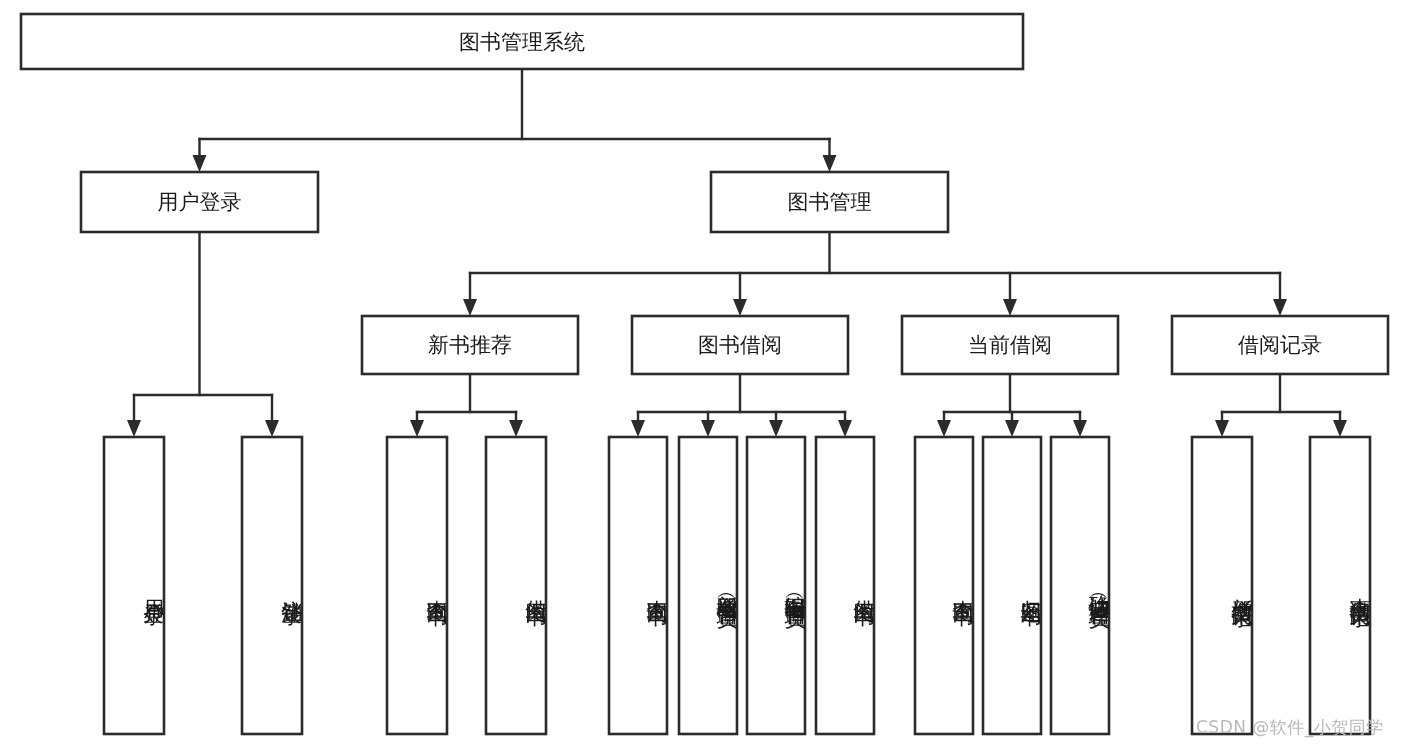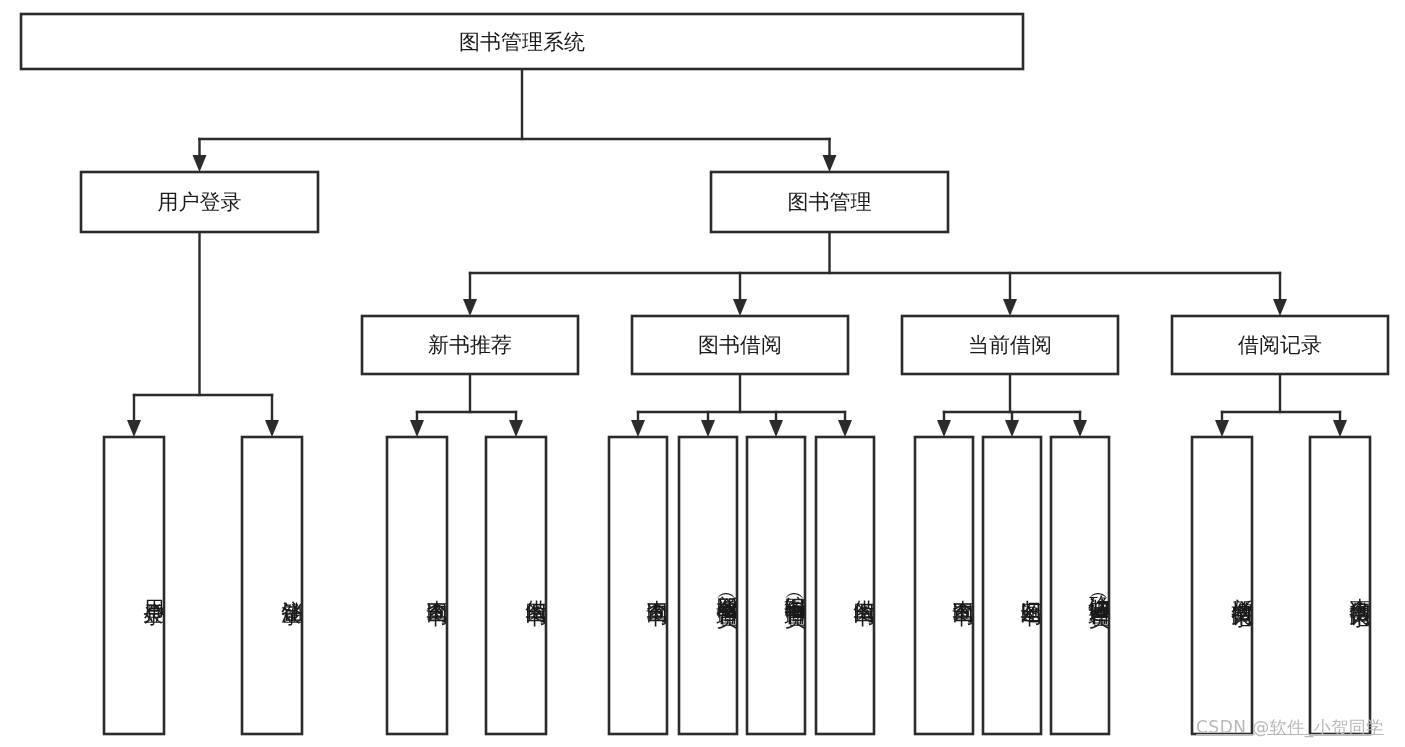--- a/index.html
+++ b/index.html
@@ -65,21 +65,20 @@
   }
   .watermark {
     position: absolute;
     left: 1196px;
     top: 716px;
     font-family: "DejaVu Sans", "Liberation Sans", sans-serif;
     font-size: 17px;
     color: #b8b8b8;
     white-space: nowrap;
     letter-spacing: 0.5px;
-    text-decoration: underline;
   }
 </style>
 </head>
 <body>
 
 <div id="diagram-root">
 
   <svg class="diagram-svg" viewBox="0 0 1405 747">
     <g id="connectors-layer">
         <line x1="522" y1="69" x2="522" y2="139" class="connector"></line>

